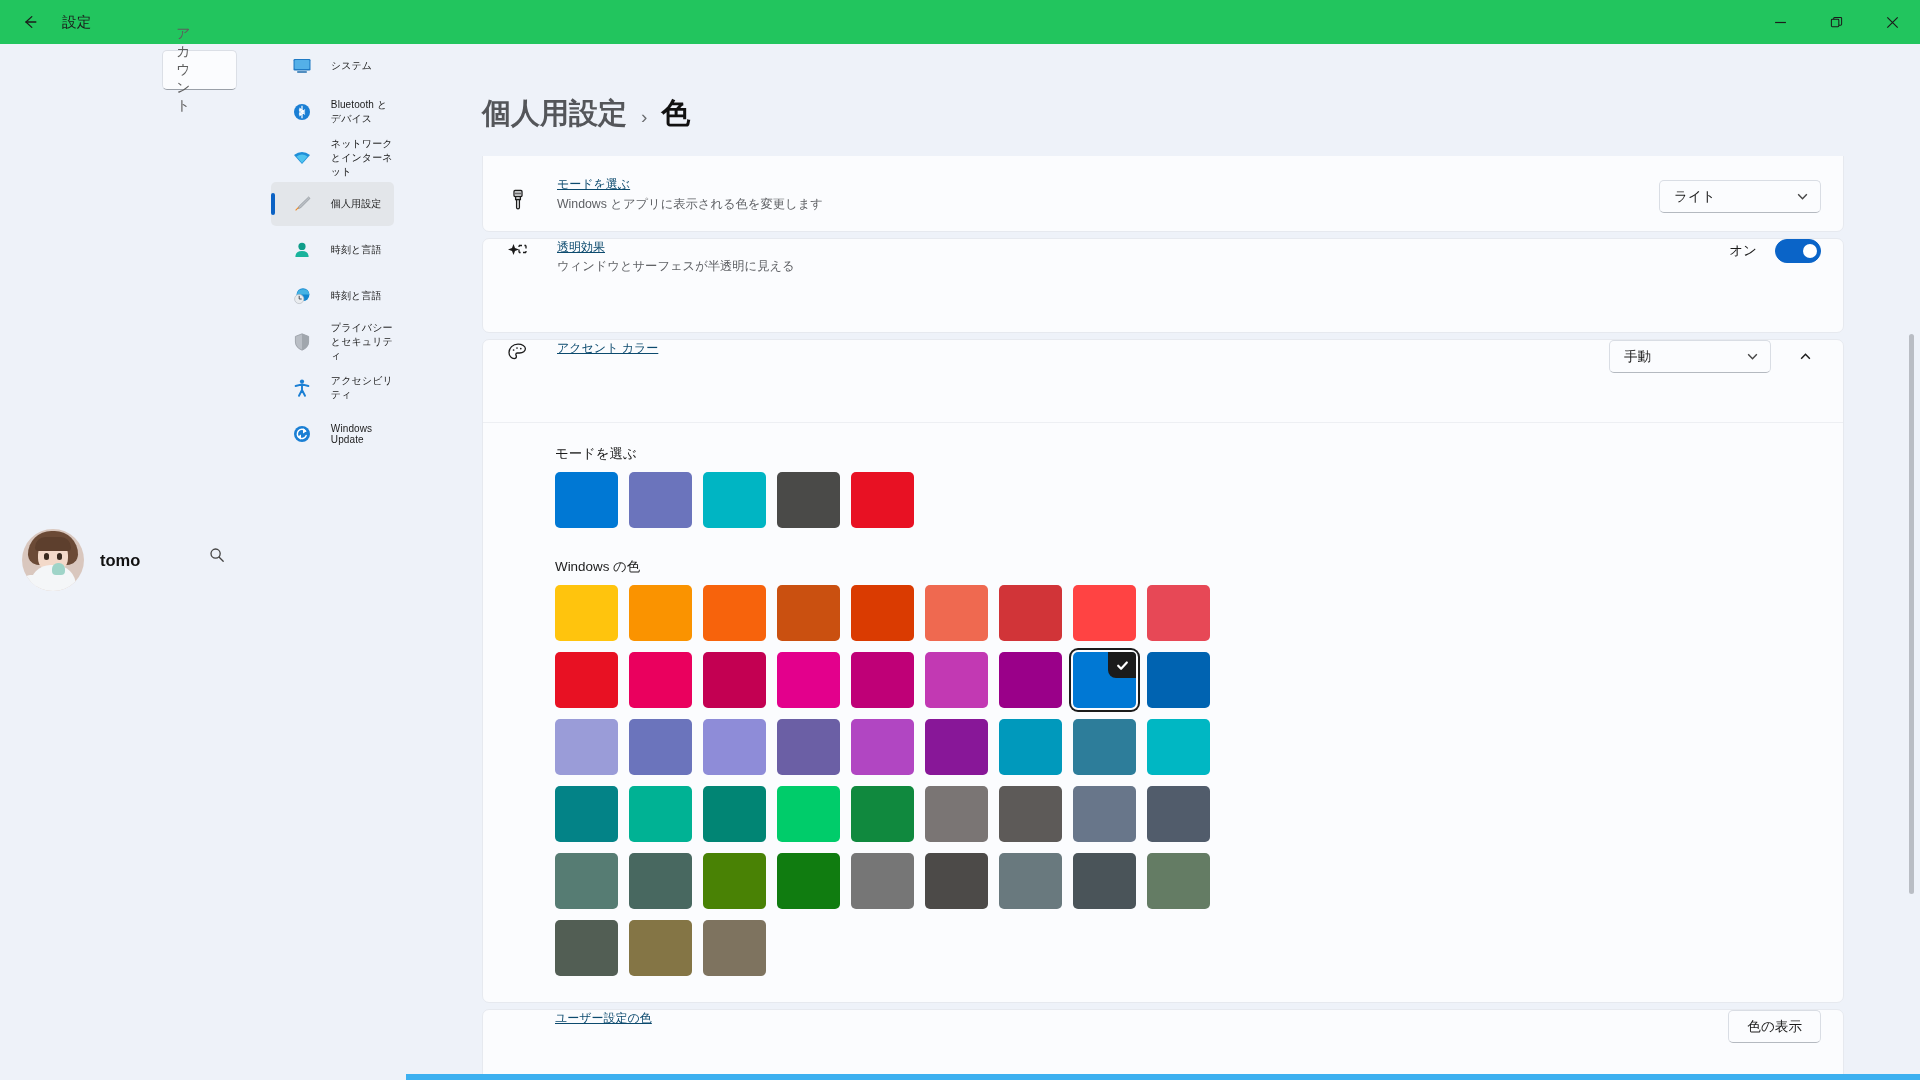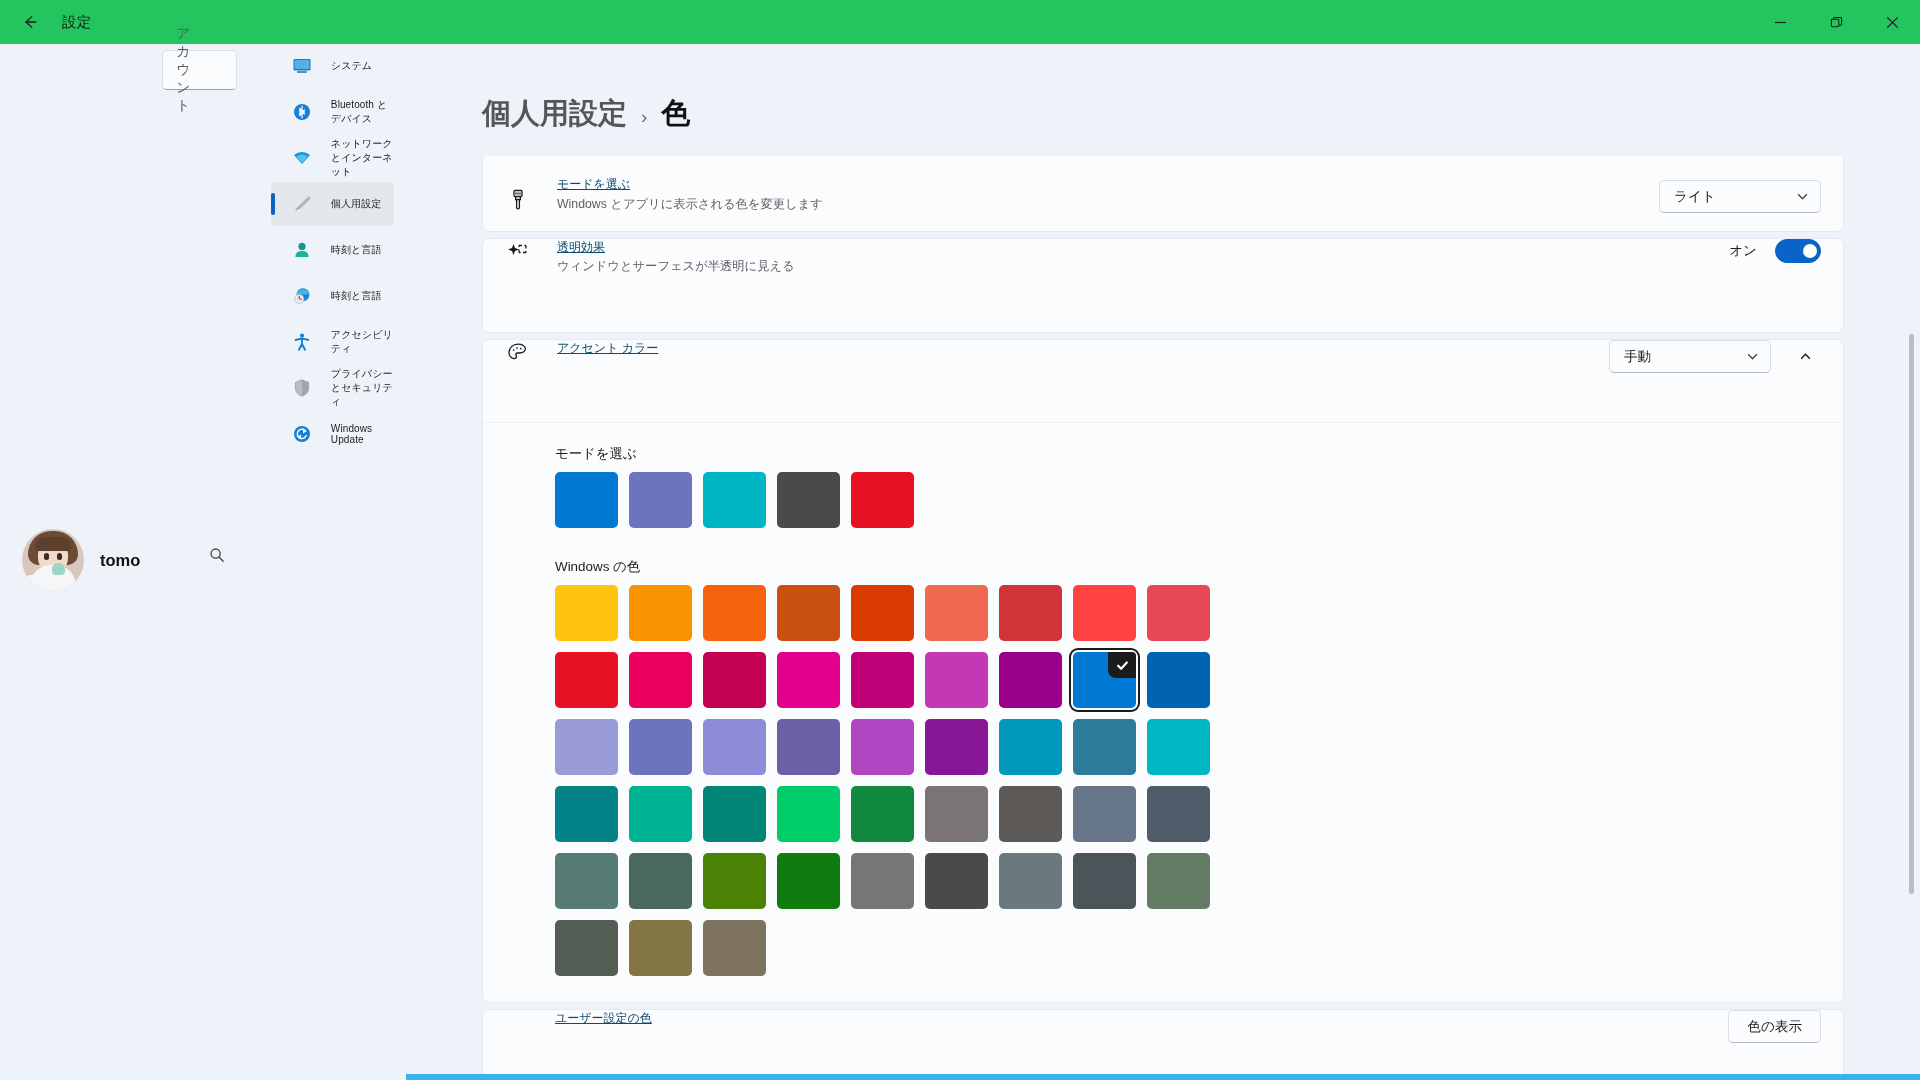--- a/index.html
+++ b/index.html
@@ -393,35 +393,35 @@
                 <path d="M7.2 10.2 V13 H9.3" stroke="#4a5158" stroke-width="1" fill="none" stroke-linecap="round"></path>
               </svg>
           </span>
           <span class="nav-label">時刻と言語</span>
         </div>
 
 
         <div class="nav-item">
           <span class="nav-ico">
             <svg viewBox="0 0 20 20">
+                <path d="M10 1.8 L16.6 4.4 V10 Q16.6 15.4 10 18.2 Q3.4 15.4 3.4 10 V4.4 Z" fill="#b9bec5" stroke="#8d9299" stroke-width=".7"></path>
+                <path d="M10 1.8 L16.6 4.4 V10 Q16.6 15.4 10 18.2 Z" fill="#a0a6ad"></path>
+              </svg>
+          </span>
+          <span class="nav-label">プライバシーとセキュリティ</span>
+        </div>
+
+        <div class="nav-item">
+          <span class="nav-ico">
+            <svg viewBox="0 0 20 20">
                 <circle cx="10" cy="3.6" r="2.1" fill="#1a7fd4"></circle>
                 <path d="M10 6.4 V12 M10 6.4 L3.6 8 M10 6.4 L16.4 8 M10 12 L7 17.8 M10 12 L13 17.8" stroke="#1a7fd4" stroke-width="1.9" fill="none" stroke-linecap="round"></path>
               </svg>
           </span>
           <span class="nav-label">アクセシビリティ</span>
-        </div>
-
-        <div class="nav-item">
-          <span class="nav-ico">
-            <svg viewBox="0 0 20 20">
-                <path d="M10 1.8 L16.6 4.4 V10 Q16.6 15.4 10 18.2 Q3.4 15.4 3.4 10 V4.4 Z" fill="#b9bec5" stroke="#8d9299" stroke-width=".7"></path>
-                <path d="M10 1.8 L16.6 4.4 V10 Q16.6 15.4 10 18.2 Z" fill="#a0a6ad"></path>
-              </svg>
-          </span>
-          <span class="nav-label">プライバシーとセキュリティ</span>
         </div>
 
         <div class="nav-item">
           <span class="nav-ico">
             <svg viewBox="0 0 20 20">
                 <circle cx="10" cy="10" r="8" fill="#1a7fd4"></circle>
                 <path d="M13.6 7.2 A4.6 4.6 0 1 0 14.2 11.6" stroke="#fff" stroke-width="1.5" fill="none" stroke-linecap="round"></path>
                 <path d="M11 4.2 L14.4 7.2 L11 9.4 Z" fill="#fff"></path>
                 <path d="M9 15.8 L5.6 12.8 L9 10.6 Z" fill="#fff"></path>
               </svg>

